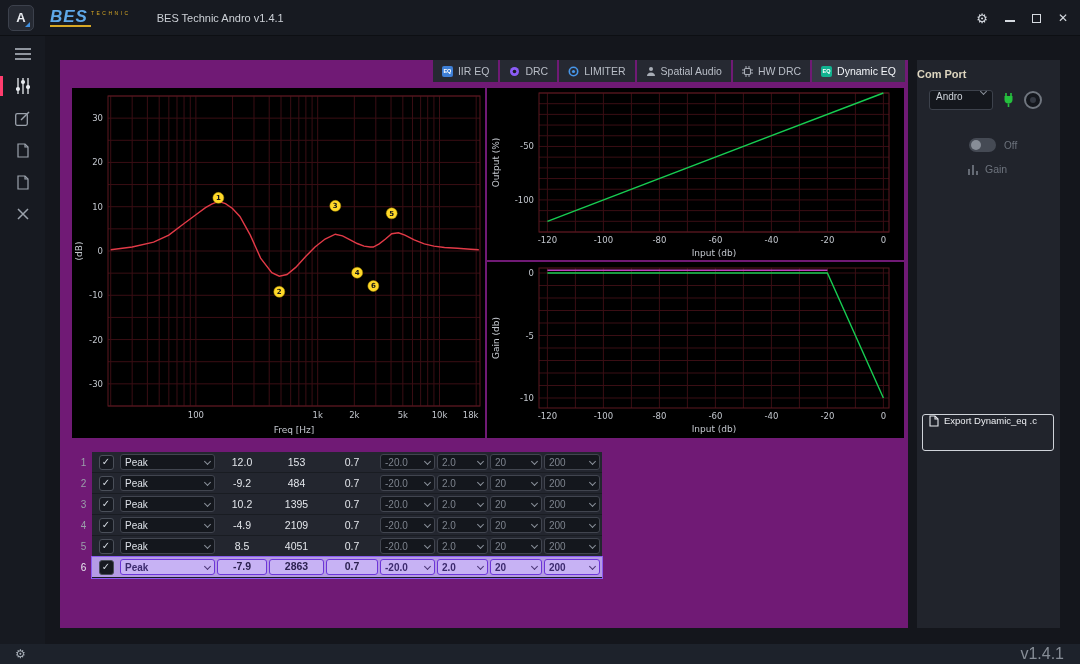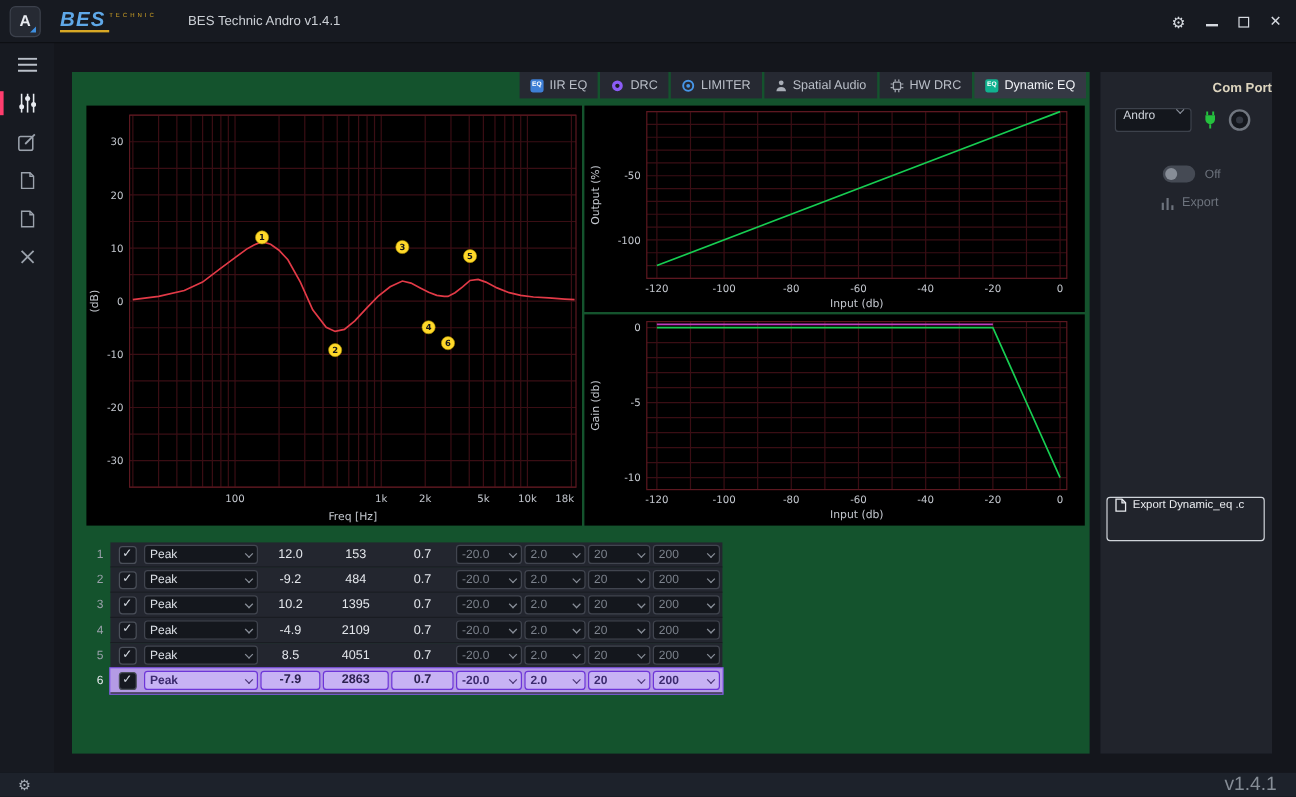--- a/index.html
+++ b/index.html
@@ -25,21 +25,21 @@
   .tb-min { width:10px; height:1px; border-bottom:2px solid #d6dae0; cursor:pointer; margin-top:6px;}
   .tb-max { width:9px; height:9px; border:1.3px solid #d6dae0; cursor:pointer; }
   .tb-close { font-size:12px; color:#d6dae0; cursor:pointer; }
 
   
   .sidebar { position:absolute; top:36px; left:0; width:45px; bottom:20px; background:#171a21; padding-top:2px; }
   .side-item { height:32px; display:flex; align-items:center; justify-content:center; position:relative; cursor:pointer; }
   .side-item.active::before { content:''; position:absolute; left:0; top:6px; bottom:6px; width:3px; background:#ff3d6e; }
 
   
-  .main-panel { position:absolute; left:60px; top:60px; width:848px; height:568px; background:#14532d;text-decoration:underline; }
+  .main-panel { position:absolute; left:60px; top:60px; width:848px; height:568px; background:#701a75;text-decoration:underline; }
   .tab-row { position:absolute; top:0; right:3px; height:22px; display:flex; gap:2px; }
   .tab { display:flex; align-items:center; gap:5px; padding:0 9px; background:#262932; color:#b9bec7;
     font-size:10.5px; cursor:pointer; white-space:nowrap; }
   .tab.active { background:#353944; color:#f2f4f8; }
   .eqbadge { width:11px; height:11px; border-radius:2px; display:flex; align-items:center; justify-content:center;
     font-size:5.5px; font-weight:bold; color:#fff; flex:none; }
   .eqbadge.blue { background:#3e7fd6; }
   .eqbadge.teal { background:#11b390; }
 
   .chart { position:absolute; background:#000; }
@@ -70,21 +70,21 @@
   
   .trow.sel .tcells { background:#b49be5; box-shadow:0 0 0 1px #8a5cf0; }
   .trow.sel .tnum { color:#e8ebf0; }
   .trow.sel .dd { background:#c7b2f4; border:1.5px solid #6d35d8; color:#3c2a6e; font-weight:bold; }
   .trow.sel .val { background:#c7b2f4; border:1.5px solid #6d35d8; border-radius:3px; height:16px;
     line-height:13px; color:#2c2150; font-weight:bold; }
   .trow.sel .chev { border-color:#4a3575; }
 
   
   .com-panel { position:absolute; left:917px; top:60px; width:143px; height:568px; background:#21242c; }
-  .com-title { text-align:right; margin-top:8px; font-size:11px; font-weight:bold; color:#ddd5bf;margin-left:44px; }
+  .com-title { text-align:left; margin-top:8px; font-size:11px; font-weight:bold; color:#ddd5bf; }
   .device-row { position:absolute; top:30px; left:12px; display:flex; align-items:center; gap:9px; }
   .device-select { width:64px; height:20px; background:#14171d; border:1px solid #3d424c; border-radius:3px;
     display:flex; align-items:flex-start; justify-content:space-between; padding:0 6px; font-size:10px; color:#ced3da; cursor:pointer; }
   .record-btn { width:18px; height:18px; border-radius:50%; border:2px solid #70767f; background:#14171d;
     position:relative; cursor:pointer; }
   .record-btn::after { content:''; position:absolute; left:4px; top:4px; width:6px; height:6px; border-radius:50%; background:#343943; }
   .toggle-row { position:absolute; top:78px; left:52px; display:flex; align-items:center; gap:8px; }
   .toggle { width:27px; height:14px; border-radius:7px; background:#454a54; position:relative; cursor:pointer; }
   .toggle::after { content:''; position:absolute; left:2px; top:2px; width:10px; height:10px; border-radius:50%; background:#878d97; }
   .toggle-label { font-size:10px; color:#6d737d; }
@@ -571,21 +571,21 @@
       <div class="record-btn"></div>
     </div>
     <div class="toggle-row">
       <div class="toggle"></div>
       <span class="toggle-label">Off</span>
     </div>
     <div class="apply-row">
       <svg width="12" height="12">
           <path d="M2 12V6M6 12V2M10 12V8" stroke="#6d737d" stroke-width="1.8"></path>
         </svg>
-      <span>Export</span>
+      <span>Gain</span>
     </div>
     <div class="export-btn">
       <svg width="10" height="12">
           <path d="M1 1h5l3 3v7H1z" fill="none" stroke="#e8eaee" stroke-width="1.1"></path>
           <path d="M6 1v3h3" fill="none" stroke="#e8eaee" stroke-width="1.1"></path>
         </svg>
       <span>Export  Dynamic_eq .c</span>
     </div>
   </div>
 

